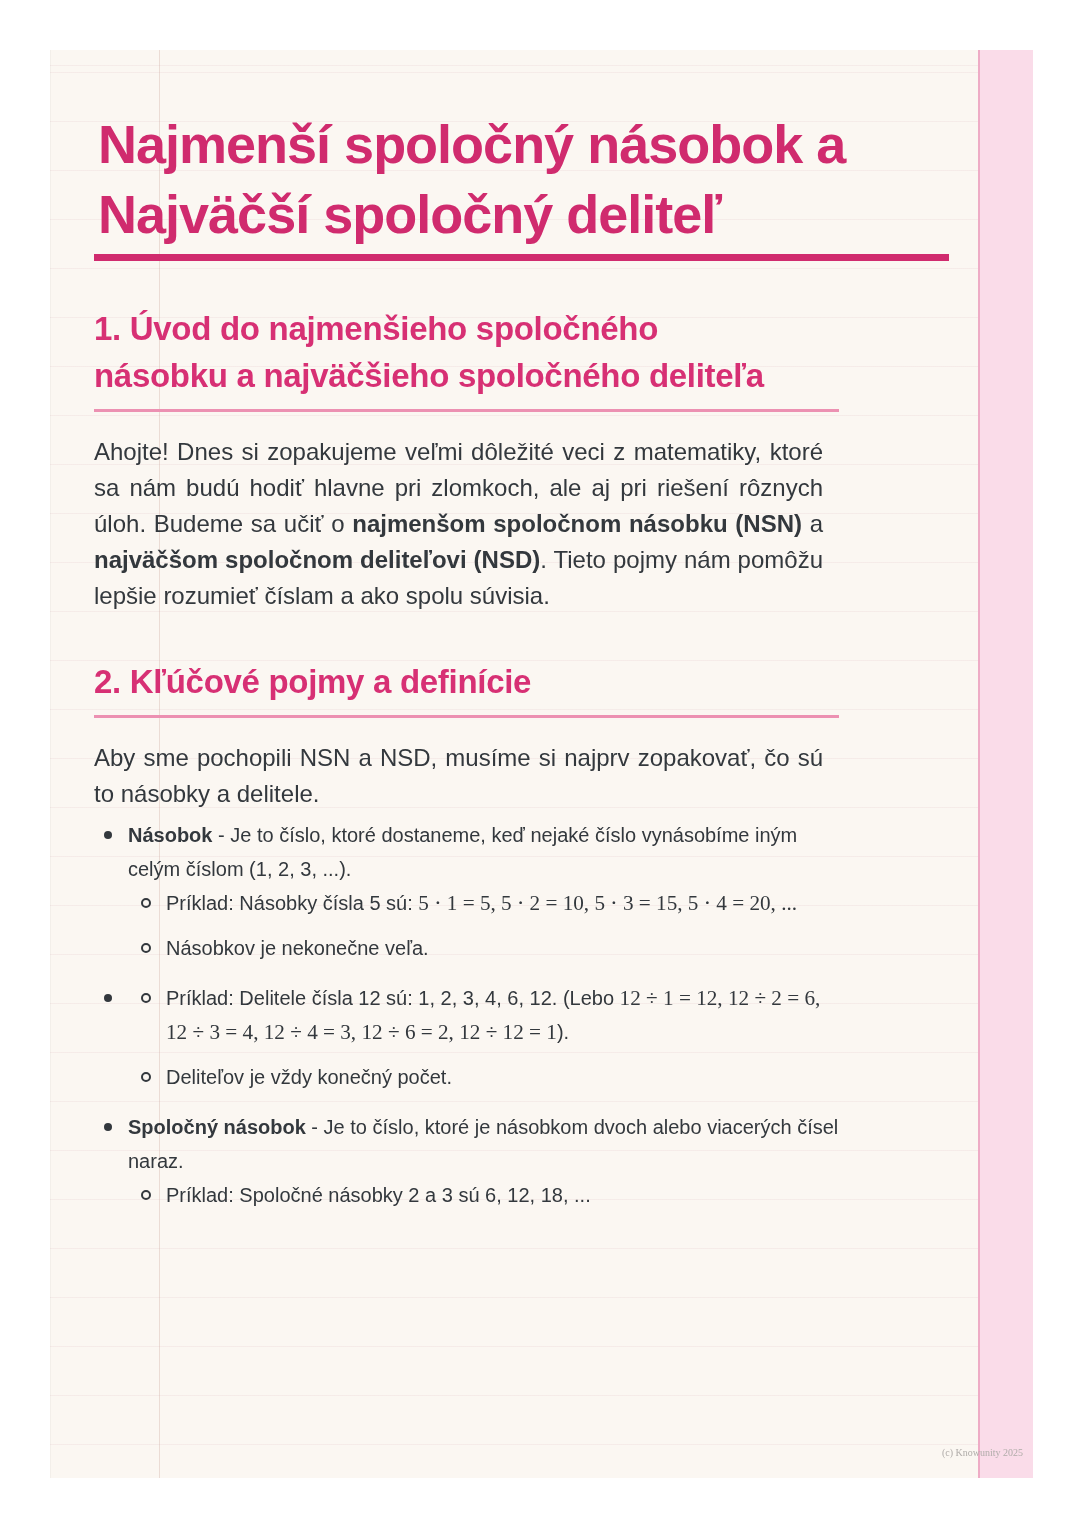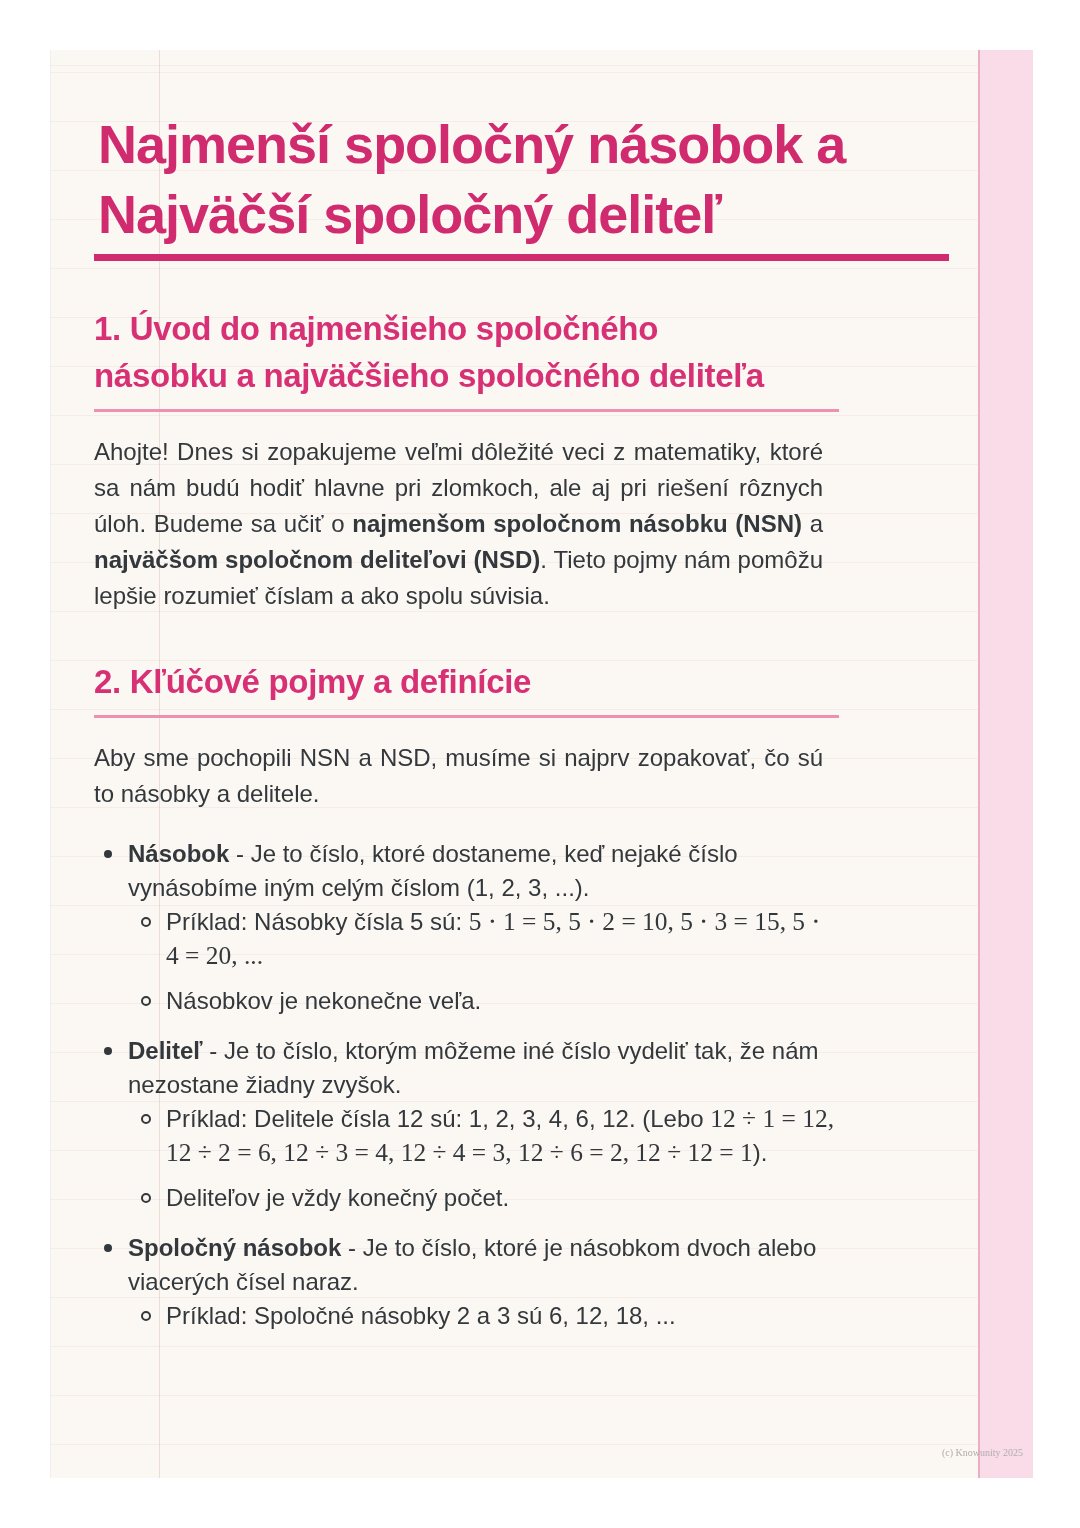--- a/index.html
+++ b/index.html
@@ -42,22 +42,22 @@
     letter-spacing:-0.3px;color:var(--accent2,#d73074);max-width:700px;
   }
   .hr-light{
     margin-top:10px;width:745px;height:3px;background:var(--accent_light,#ec91b2);
   }
   .para{
     margin:22px 16px 0 0;font-size:24px;line-height:36px;text-align:justify;
     color:var(--body_text,#33383d);
   }
   .deflist{
-    list-style:none;margin:25px 0 0 0;padding:0 0 0 34px;
-    font-size:24px;color:var(--body_text,#33383d);
+    list-style:none;margin:6px 0 0 0;padding:0 0 0 34px;
+    font-size:20px;color:var(--body_text,#33383d);
   }
   .deflist > li{position:relative;line-height:34px;margin:0 0 16px 0;}
   .deflist > li::before{
     content:"";position:absolute;left:-24px;top:13px;width:8px;height:8px;
     border-radius:50%;background:var(--body_text,#33383d);
   }
   .sublist{list-style:none;margin:0;padding:0 0 0 38px;}
   .sublist > li{position:relative;line-height:34px;margin:0 0 11px 0;}
   .sublist > li:last-child{margin-bottom:0;}
   .sublist > li::before{
@@ -106,21 +106,20 @@
             <li>
               <div class="li-text"><span class="run-italic">Príklad:</span><span class="run-normal"> Násobky čísla 5 sú: </span><span class="run-math">5 ⋅ 1 = 5, 5 ⋅ 2 = 10, 5 ⋅ 3 = 15, 5 ⋅ 4 = 20, ...</span></div>
             </li>
             <li>
               <div class="li-text"><span class="run-normal">Násobkov je nekonečne veľa.</span></div>
             </li>
           </ul>
         </li>
 
         <li>
-          <div class="li-text"><span class="run-bold">Deliteľ</span><span class="run-normal"> - Je to číslo, ktorým môžeme iné číslo vydeliť tak, že nám nezostane žiadny zvyšok.</span></div>
           <ul class="sublist">
             <li>
               <div class="li-text"><span class="run-italic">Príklad:</span><span class="run-normal"> Delitele čísla 12 sú: 1, 2, 3, 4, 6, 12. (Lebo </span><span class="run-math">12 ÷ 1 = 12, 12 ÷ 2 = 6, 12 ÷ 3 = 4, 12 ÷ 4 = 3, 12 ÷ 6 = 2, 12 ÷ 12 = 1</span><span class="run-normal">).</span></div>
             </li>
             <li>
               <div class="li-text"><span class="run-normal">Deliteľov je vždy konečný počet.</span></div>
             </li>
           </ul>
         </li>
 

